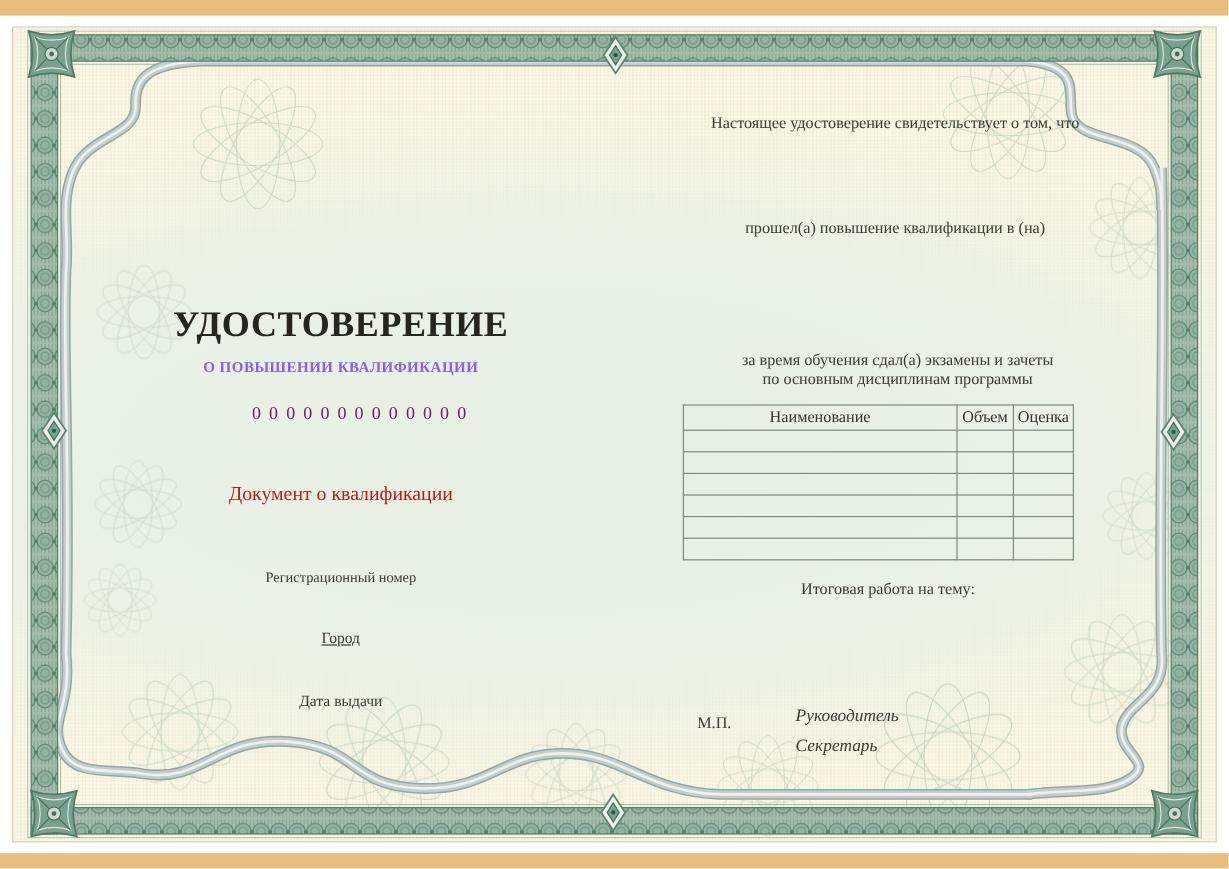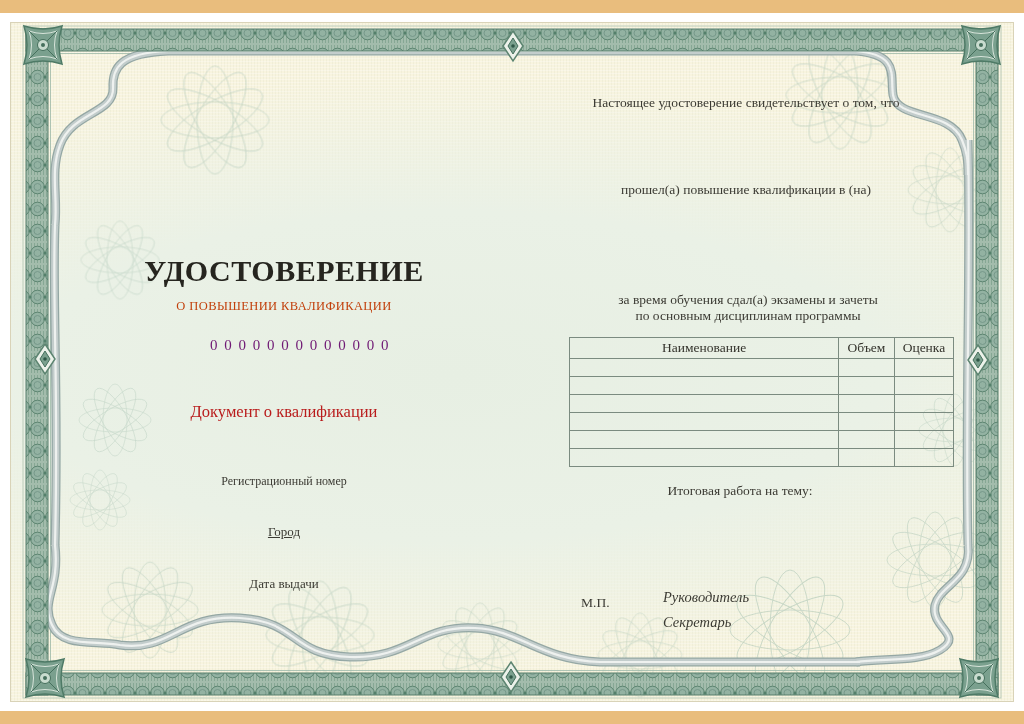--- a/index.html
+++ b/index.html
@@ -22,33 +22,33 @@
   }
   svg.border-art{position:absolute;left:0;top:0;width:1024px;height:724px;pointer-events:none;}
   .rope1{stroke:#8fa3a1;stroke-width:9;fill:none;opacity:.95;}
   .rope2{stroke:#c3cdcc;stroke-width:6.5;fill:none;}
   .rope3{stroke:#eef1ef;stroke-width:2.2;fill:none;}
   .txt{position:absolute;line-height:1.25;}
   .center{text-align:center;}
   .t-line1{left:516px;top:95px;width:460px;font-size:13.5px;}
   .t-line2{left:516px;top:182px;width:460px;font-size:13.5px;}
   .t-title{left:104px;top:252px;width:360px;font-size:30px;font-weight:bold;letter-spacing:.5px;color:#26251f;}
-  .t-subtitle{left:104px;top:299px;width:360px;font-size:12.5px;font-weight:normal;letter-spacing:.4px;color:#c2410c;}
+  .t-subtitle{left:104px;top:299px;width:360px;font-size:12.5px;font-weight:bold;letter-spacing:.4px;color:#8b5cf6;}
   .t-serial{left:120px;top:336px;width:360px;font-size:15px;font-weight:normal;color:#701a75;letter-spacing:1.5px;}
   .t-dockind{left:104px;top:402px;width:360px;font-size:16.5px;color:#b91c1c;}
   .t-reg{left:104px;top:474px;width:360px;font-size:12px;}
   .t-city{left:104px;top:524px;width:360px;font-size:13px;text-decoration:underline;}
   .t-date{left:104px;top:576px;width:360px;font-size:13px;}
   .t-exams{left:518px;top:292px;width:460px;font-size:13.5px;line-height:1.22;}
   .t-final{left:510px;top:483px;width:460px;font-size:13.5px;}
   .t-mp{left:581px;top:595px;font-size:13.5px;}
   .t-head{left:663px;top:588px;font-size:14.5px;font-style:italic;}
   .t-sec{left:663px;top:613px;font-size:14.5px;font-style:italic;}
   table.subjects{
-    position:absolute;left:569px;top:337px;width:385px;height:126px;
+    position:absolute;left:569px;top:337px;width:326px;height:126px;
     border-collapse:collapse;table-layout:fixed;padding-left:44px;
   }
   table.subjects th, table.subjects td{
     border:1px solid #7b8b80;padding:0;font-weight:normal;
   }
   table.subjects th{height:20px;font-size:13.5px;text-align:center;color:#34332c;}
   table.subjects td{height:17px;}
 </style>
 </head>
 <body>

